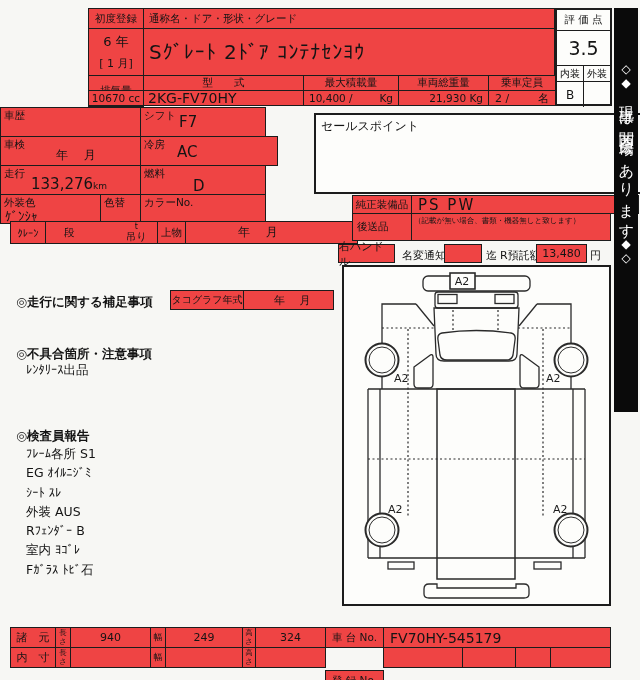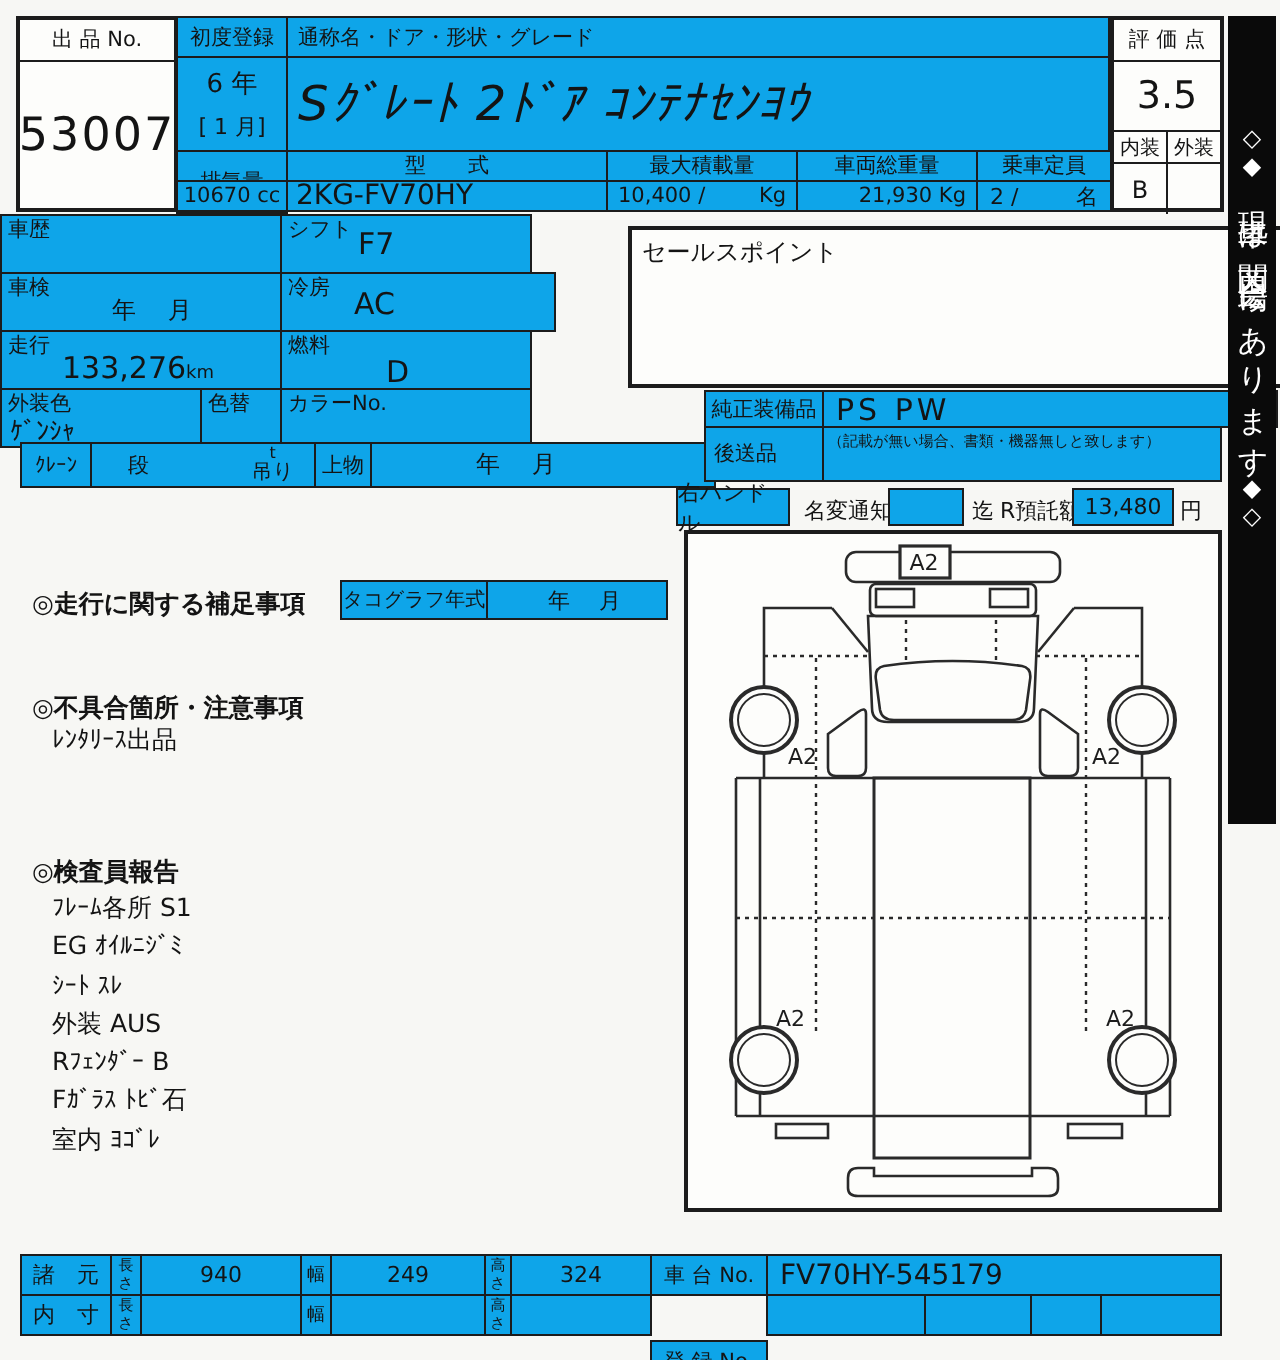--- a/index.html
+++ b/index.html
@@ -1,45 +1,41 @@
 <!DOCTYPE html>
 <html><head>
 <meta charset="utf-8">
 <style>
   html,body{margin:0;padding:0;background:#e8e8e6;}
   .sheet{position:relative;width:640px;height:680px;background:#f7f7f4;overflow:hidden;
          font-family:"DejaVu Sans","Liberation Sans",sans-serif;color:#141414;}
   .abs{position:absolute;box-sizing:border-box;}
-  .b{border:1px solid #1c1c1c;background:#0ea5e9;}
+  .b{border:1px solid #1c1c1c;background:#ef4444;}
   .b2{border:2px solid #1c1c1c;background:#fdfdfb;}
   .cc{display:flex;align-items:center;justify-content:center;}
   .cl{display:flex;align-items:center;justify-content:flex-start;}
   .cr{display:flex;align-items:center;justify-content:flex-end;}
   .sb{display:flex;align-items:center;justify-content:space-between;}
   .f8{font-size:8px;}  .f9{font-size:9px;} .f10{font-size:10px;}
   .f105{font-size:10.5px;} .f11{font-size:11px;} .f12{font-size:12px;}
   .f125{font-size:12.5px;} .f13{font-size:13px;} .f14{font-size:14px;}
-  .f15{font-size:15px;} .f19{font-size:19px;} .f20{font-size:24px;font-style:italic;} .f23{font-size:23px;}
+  .f15{font-size:15px;} .f19{font-size:19px;} .f20{font-size:20px;} .f23{font-size:23px;}
   .bold{font-weight:600;}
   .lblTL{position:absolute;top:2px;left:3px;font-size:10.5px;line-height:1;}
   .vstack{display:flex;flex-direction:column;align-items:center;line-height:1;}
   .banner{background:#0a0a0a;color:#fff;display:flex;flex-direction:column;align-items:center;}
   .banner .vt{writing-mode:vertical-rl;font-size:15px;letter-spacing:3px;line-height:1;}
   .smallstack{font-size:7.5px;line-height:1.1;width:9px;word-break:break-all;text-align:center;}
   svg text{font-family:"DejaVu Sans","Liberation Sans",sans-serif;}
 </style>
 </head>
 <body>
 
 <div class="sheet">
 
-  <div class="abs b2" style="left:8px;top:8px;width:81px;height:98px;">
-    <div class="cc f105" style="height:20px;border-bottom:1px solid #1c1c1c;">出 品 No.</div>
-    <div class="cc f23" style="height:74px;letter-spacing:1px;">53007</div>
-  </div>
 
   <div class="abs b cc f105" style="left:88px;top:8px;width:56px;height:21px;">初度登録</div>
   <div class="abs b" style="left:88px;top:28px;width:56px;height:48px;">
     <div class="cc f13" style="height:26px;">6 年</div>
     <div class="cc f11" style="height:16px;">[ 1 月]</div>
   </div>
 
   <div class="abs b cl f105" style="left:143px;top:8px;width:412px;height:21px;padding-left:5px;">通称名・ドア・形状・グレード</div>
   <div class="abs b cl f20" style="left:143px;top:28px;width:412px;height:48px;padding-left:5px;letter-spacing:1px;">Sｸﾞﾚｰﾄ 2ﾄﾞｱ ｺﾝﾃﾅｾﾝﾖｳ</div>
 
@@ -152,22 +148,22 @@
   <span class="abs f125 bold" style="left:16px;top:346px;">◎不具合箇所・注意事項</span>
   <span class="abs f125" style="left:26px;top:362px;">ﾚﾝﾀﾘｰｽ出品</span>
 
   <span class="abs f125 bold" style="left:16px;top:428px;">◎検査員報告</span>
   <div class="abs" style="left:26px;top:444px;width:260px;line-height:19.3px;font-size:12.5px;">
     <div>ﾌﾚｰﾑ各所 S1</div>
     <div>EG ｵｲﾙﾆｼﾞﾐ</div>
     <div>ｼｰﾄ ｽﾚ</div>
     <div>外装 AUS</div>
     <div>Rﾌｪﾝﾀﾞｰ B</div>
+    <div>室内 ﾖｺﾞﾚ</div>
     <div>Fｶﾞﾗｽ ﾄﾋﾞ石</div>
-    <div>室内 ﾖｺﾞﾚ</div>
   </div>
 
   <div class="abs b2" style="left:342px;top:265px;width:269px;height:341px;">
     <svg width="265" height="337" viewBox="0 0 265 337">
       <g fill="none" stroke="#2a2a2a" stroke-width="1.3">
 
         <line x1="24" y1="122" x2="24" y2="291"></line>
         <line x1="36" y1="122" x2="36" y2="291"></line>
         <line x1="229" y1="122" x2="229" y2="291"></line>
         <line x1="241" y1="122" x2="241" y2="291"></line>

